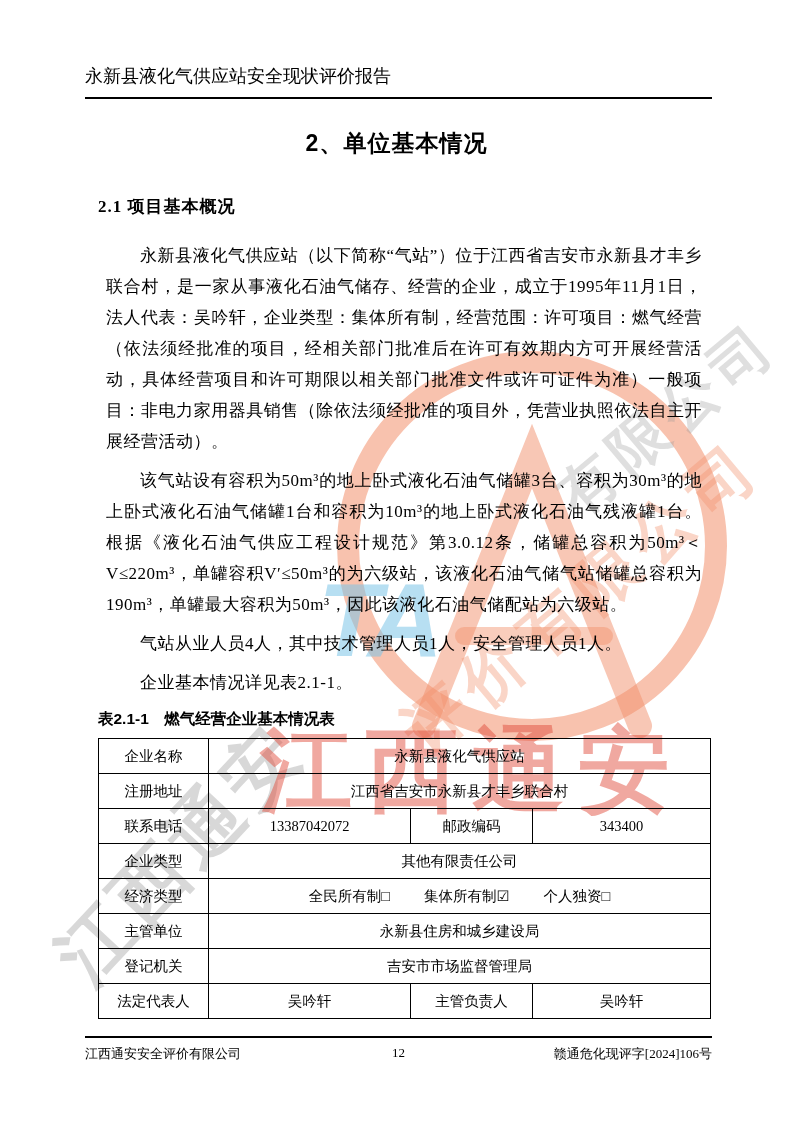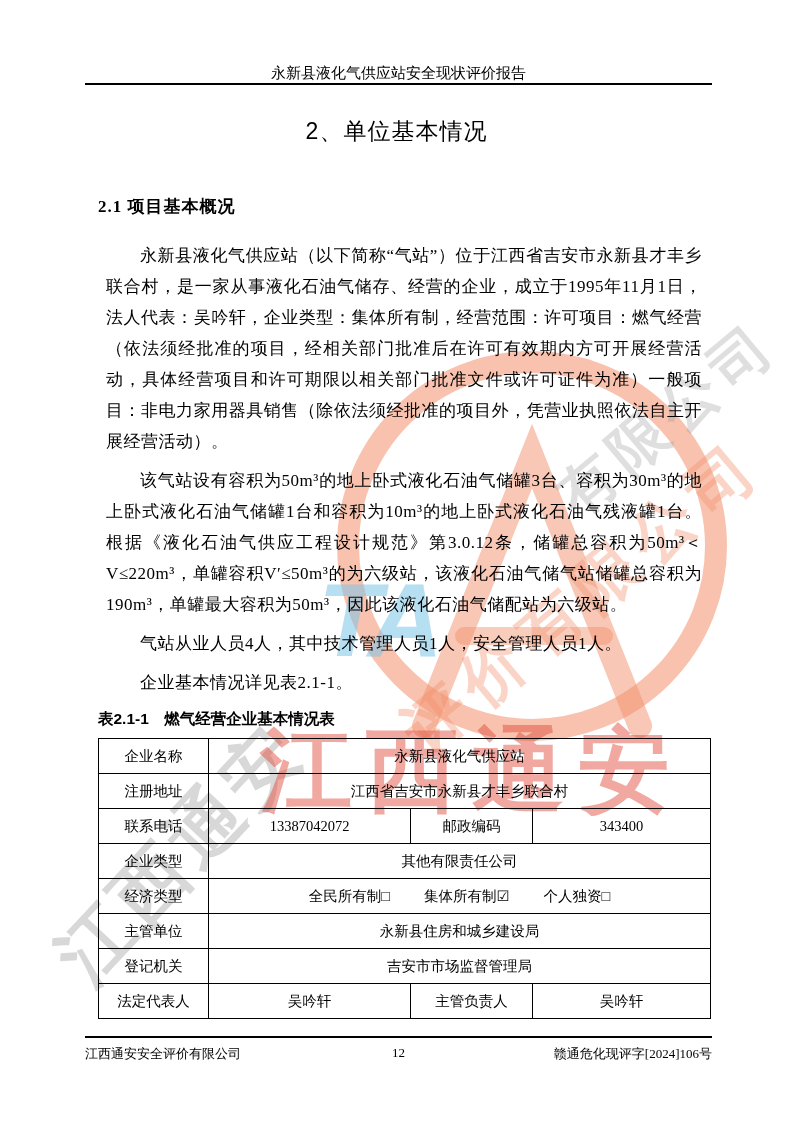--- a/index.html
+++ b/index.html
@@ -29,27 +29,27 @@
   }
   .wm-diag-gray{left:98px;top:922px;font-size:74px;letter-spacing:6px;
     color:rgba(140,140,140,.34);transform:rotate(-47deg);}
   .wm-diag-salmon{left:432px;top:700px;font-size:64px;letter-spacing:10px;
     color:rgba(242,144,107,.38);transform:rotate(-40deg);}
   .wm-diag-gray2{left:584px;top:468px;font-size:58px;letter-spacing:8px;
     color:rgba(150,150,150,.30);transform:rotate(-40deg);}
   
   .content{position:absolute;inset:0;z-index:1;}
   .doc-header{
-    position:absolute;top:64px;left:85px;right:81px;text-align:center;
-    font-size:15px;border-bottom:2.5px solid #000;
+    position:absolute;top:64px;left:85px;right:81px;text-align:left;
+    font-size:18px;padding-bottom:9px;border-bottom:2.5px solid #000;
   }
   .chapter-title{
-    position:absolute;top:116px;left:0;right:0;text-align:center;
+    position:absolute;top:128px;left:0;right:0;text-align:center;
     font-family:"Liberation Sans","DejaVu Sans",sans-serif;
-    font-weight:normal;font-size:23px;letter-spacing:1px;
+    font-weight:bold;font-size:23px;letter-spacing:1px;
   }
   .body-block{position:absolute;top:194px;left:98px;right:83px;}
   .section-title{font-weight:bold;font-size:17px;line-height:26px;margin:0 0 20px 0;letter-spacing:1px;}
   .para{margin:8px;font-size:17px;line-height:31px;text-align:justify;text-indent:2em;letter-spacing:.5px;}
   .table-caption{
     margin:10px 0 0 0;text-align:left;
     font-family:"Liberation Sans","DejaVu Sans",sans-serif;
     font-weight:bold;font-size:15.5px;line-height:22px;
   }
   table.info{

